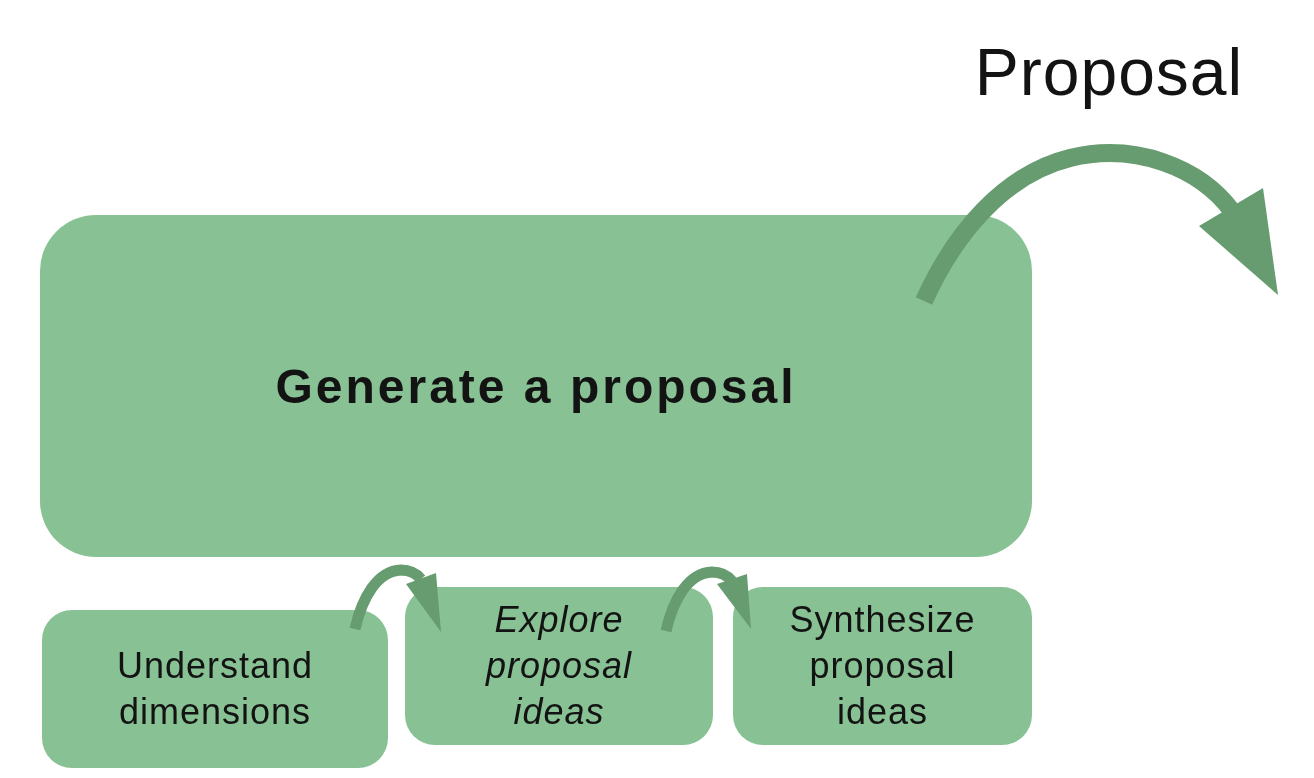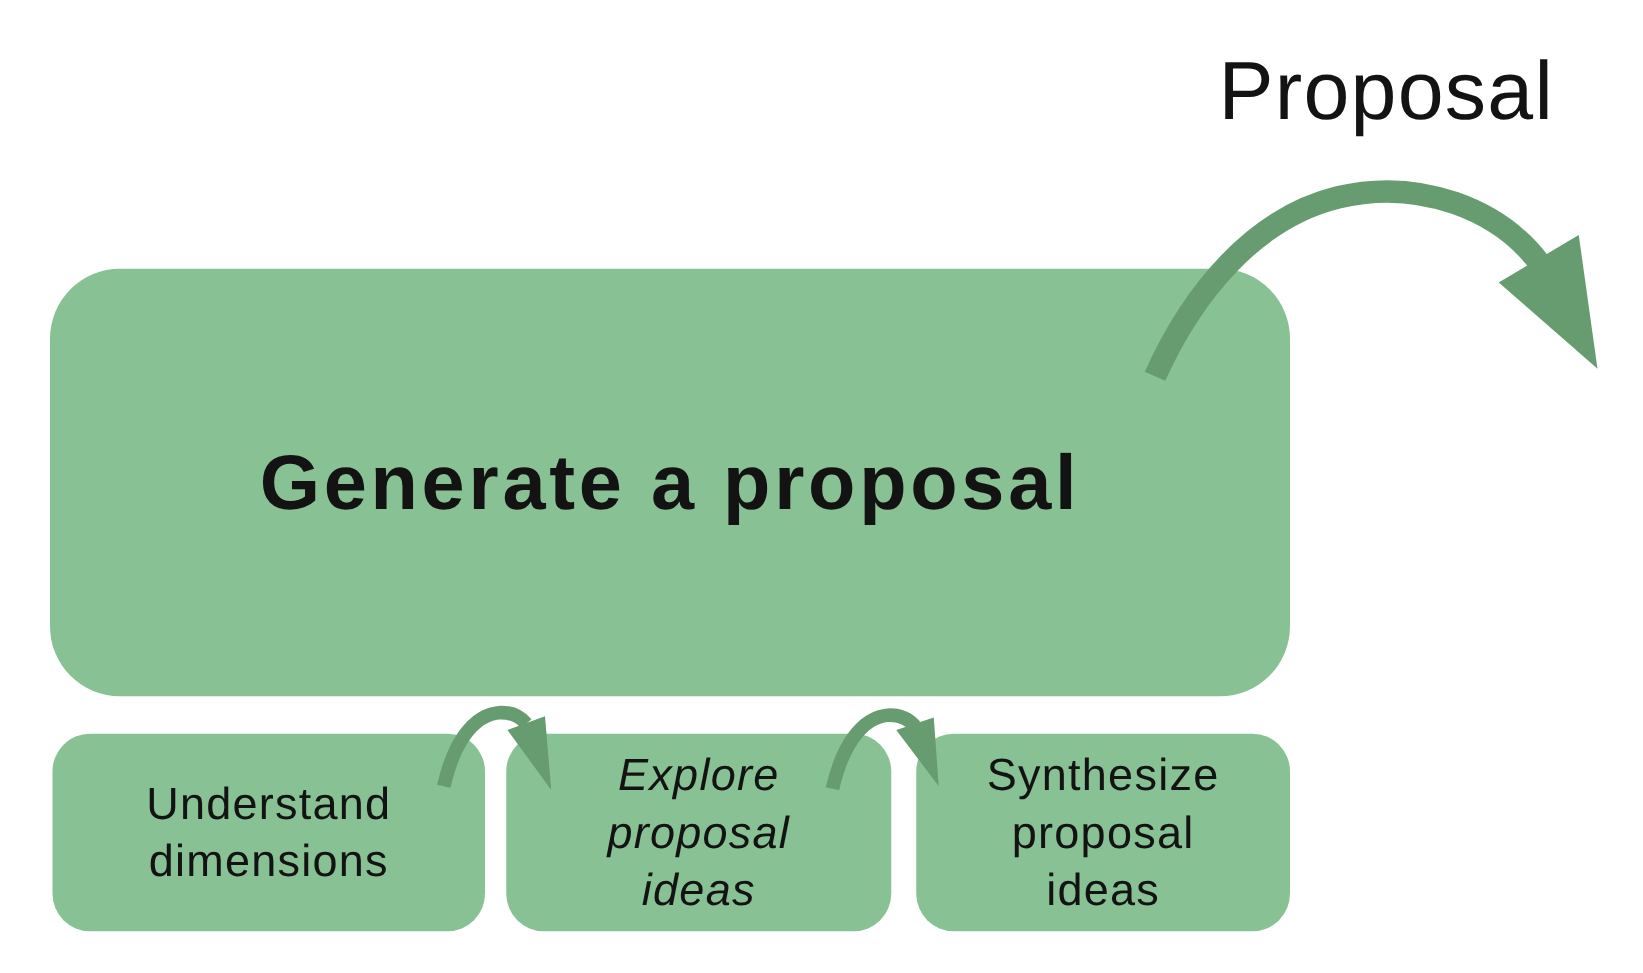--- a/index.html
+++ b/index.html
@@ -41,21 +41,21 @@
     width: 992px;
     height: 342px;
     background: var(--box-fill);
     border-radius: 56px;
     display: flex;
     align-items: center;
     justify-content: center;
     text-align: center;
   }
   .main-label {
-    font-size: 62px;
+    font-size: 48px;
     font-weight: 700;
     letter-spacing: 3px;
     color: var(--text);
   }
   .sub-box {
     position: absolute;
     top: 587px;
     height: 158px;
     background: var(--box-fill);
     border-radius: 30px;
@@ -65,21 +65,21 @@
     text-align: center;
     padding: 0 34px;
   }
   .sub-label {
     font-size: 36px;
     font-weight: 400;
     letter-spacing: 1px;
     line-height: 1.27;
     color: var(--text);
   }
-  .sub1 { left: 42px;  width: 346px; }
+  .sub1 { left: 42px;  width: 346px; margin-top: 23px; }
   .sub2 { left: 405px; width: 308px; font-style: italic; }
   .sub3 { left: 733px; width: 299px; }
   #arrow-overlay {
     position: absolute;
     left: 0; top: 0;
     width: 1314px;
     height: 778px;
     pointer-events: none;
   }
   .arrow-shaft {

